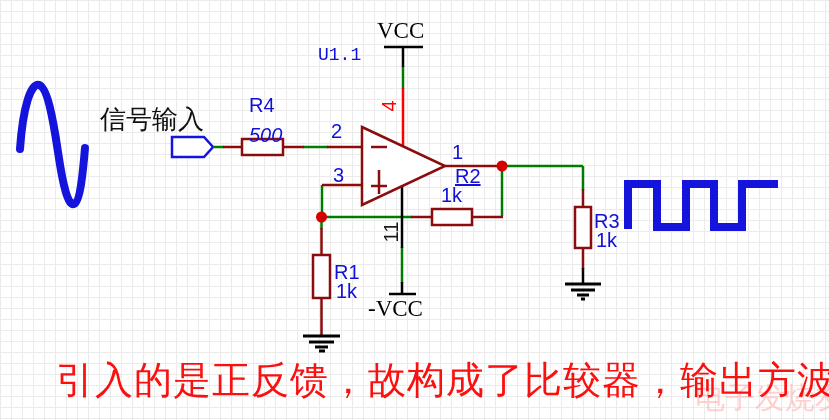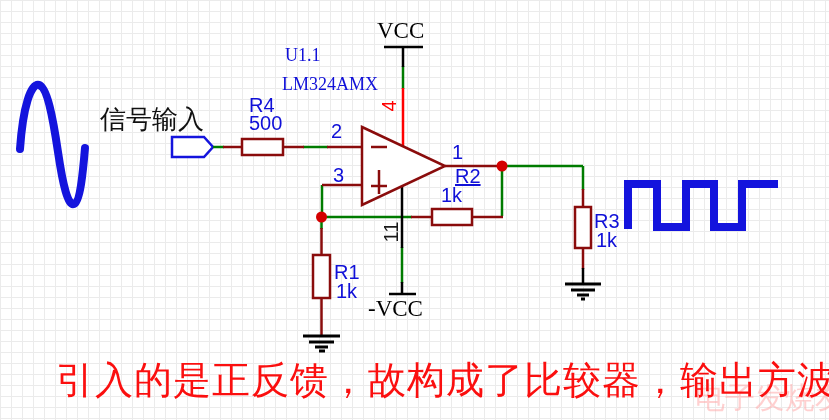--- a/index.html
+++ b/index.html
@@ -7,21 +7,21 @@
   .canvas {
     position:relative; width:829px; height:420px; overflow:hidden;
     background-color:#ffffff;
     background-image:
       linear-gradient(#ebebeb 1px, transparent 1px),
       linear-gradient(90deg, #ebebeb 1px, transparent 1px);
     background-size:11px 11px;
   }
   svg.sch { position:absolute; left:0; top:0; z-index:2; }
   .lbl { position:absolute; line-height:1; white-space:nowrap; z-index:3; }
-  .blue  { color:#1010d8; font-family:Liberation Serif, serif; }
+  .blue  { color:#1010d8; font-family:Liberation Mono, monospace;margin-left:33px; }
   .serif { font-family:"Liberation Serif", serif; }
   .pin-num { font-size:20px; color:#1010d8; }
   .ref-lbl { font-size:20px; color:#1010d8; }
   .rot { transform:rotate(-90deg); transform-origin:center center; }
   .cn { color:#111111; }
   .caption {
     font-size:38px; color:#fb0f0f; letter-spacing:1px; z-index:5;
     font-family:"Liberation Sans", sans-serif;
   }
   .watermark {
@@ -106,33 +106,32 @@
 
     <circle cx="321.5" cy="217" r="5.5" fill="#d40000"></circle>
     <circle cx="502" cy="166" r="5.5" fill="#d40000"></circle>
 
     <polyline points="628,229 628,184 657,184 657,227 686,227 686,184 714,184 714,227 742,227 742,184 778,184" fill="none" stroke="#1414dd" stroke-width="8"></polyline>
   </svg>
 
   <div class="lbl cn" style="left:100px; top:106px; font-size:26px;text-align:right;">信号输入</div>
 
   <div class="lbl blue" style="left:285px; top:46px; font-size:18px;">U1.1</div>
-  <div class="lbl blue" style="left:282px; top:75px; font-size:18px;">LM324AMX</div>
 
   <div class="lbl serif" style="left:377px; top:19px; font-size:23px; color:#000;">VCC</div>
   <div class="lbl serif" style="left:368px; top:297px; font-size:23px; color:#000;">-VCC</div>
 
   <div class="lbl pin-num" style="left:331px; top:121px;">2</div>
   <div class="lbl pin-num" style="left:333px; top:165px;">3</div>
   <div class="lbl pin-num" style="left:452px; top:142px;">1</div>
   <div class="lbl rot" style="left:383px; top:96px; font-size:20px; color:#ff0000;">4</div>
   <div class="lbl rot" style="left:381px; top:222px; font-size:20px; color:#1a1a1a;">11</div>
 
   <div class="lbl ref-lbl" style="left:249px; top:95px;">R4</div>
-  <div class="lbl ref-lbl" style="left:249px; top:113px;">500</div>
+  <div class="lbl ref-lbl" style="left:249px; top:125px;font-style:italic;">500</div>
 
   <div class="lbl ref-lbl" style="left:455px; top:166px;text-decoration:underline;">R2</div>
   <div class="lbl ref-lbl" style="left:441px; top:185px;">1k</div>
 
   <div class="lbl ref-lbl" style="left:334px; top:262px;">R1</div>
   <div class="lbl ref-lbl" style="left:336px; top:281px;">1k</div>
 
   <div class="lbl ref-lbl" style="left:594px; top:211px;">R3</div>
   <div class="lbl ref-lbl" style="left:596px; top:230px;">1k</div>
 

